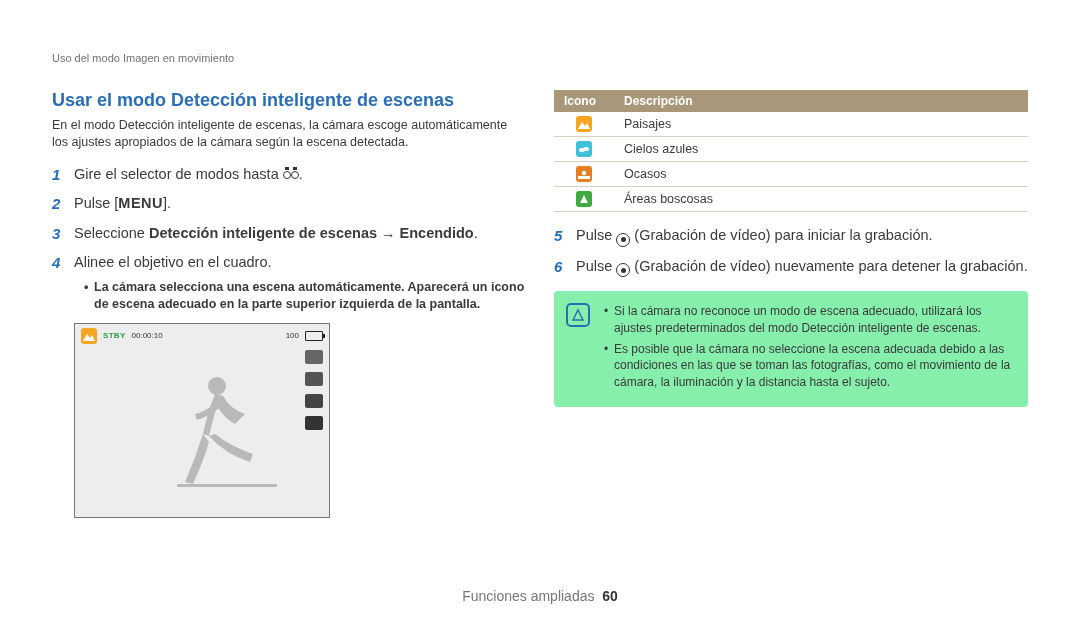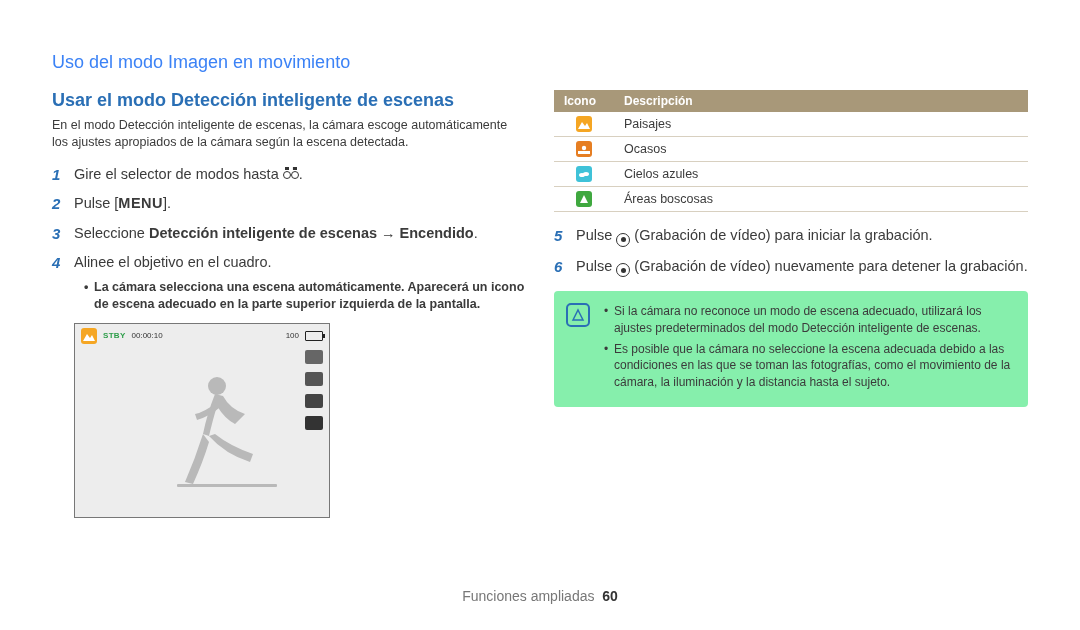--- a/index.html
+++ b/index.html
@@ -9,22 +9,22 @@
     width: 1080px;
     height: 630px;
     color: #3b3b3b;
     font-size: 14px;
     position: relative;
   }
   .breadcrumb {
     position: absolute;
     top: 52px;
     left: 52px;
-    color: #3b82f6;
-    font-size: 18px;
+    color: #737373;
+    font-size: 11px;
   }
   .content {
     position: absolute;
     top: 90px;
     left: 52px;
     right: 52px;
     display: flex;
     gap: 28px;
   }
   .col { flex: 1; }
@@ -216,36 +216,36 @@
       <tbody id="scene-rows">
           <tr>
             <td><span class="sq-icon sq-landscape">
                 <svg viewBox="0 0 12 10">
                   <polygon points="0,10 4,3 7,7 9,4 12,10" fill="#fff"></polygon>
                 </svg>
               </span></td>
             <td>Paisajes</td>
           </tr>
           <tr>
+            <td><span class="sq-icon sq-sky">
+                <svg viewBox="0 0 12 10">
+                  <ellipse cx="4" cy="6" rx="3" ry="2" fill="#fff"></ellipse>
+                  <ellipse cx="8" cy="5" rx="3" ry="2" fill="#fff"></ellipse>
+                </svg>
+              </span></td>
+            <td>Cielos azules</td>
+          </tr>
+          <tr>
             <td><span class="sq-icon sq-sunset">
                 <svg viewBox="0 0 12 10">
                   <circle cx="6" cy="4" r="2.2" fill="#fff"></circle>
                   <rect x="0" y="7" width="12" height="3" fill="#fff"></rect>
                 </svg>
               </span></td>
             <td>Ocasos</td>
-          </tr>
-          <tr>
-            <td><span class="sq-icon sq-sky">
-                <svg viewBox="0 0 12 10">
-                  <ellipse cx="4" cy="6" rx="3" ry="2" fill="#fff"></ellipse>
-                  <ellipse cx="8" cy="5" rx="3" ry="2" fill="#fff"></ellipse>
-                </svg>
-              </span></td>
-            <td>Cielos azules</td>
           </tr>
           <tr>
             <td><span class="sq-icon sq-forest">
                 <svg viewBox="0 0 12 10">
                   <polygon points="6,1 2,9 10,9" fill="#fff"></polygon>
                 </svg>
               </span></td>
             <td>Áreas boscosas</td>
           </tr>
         </tbody>

